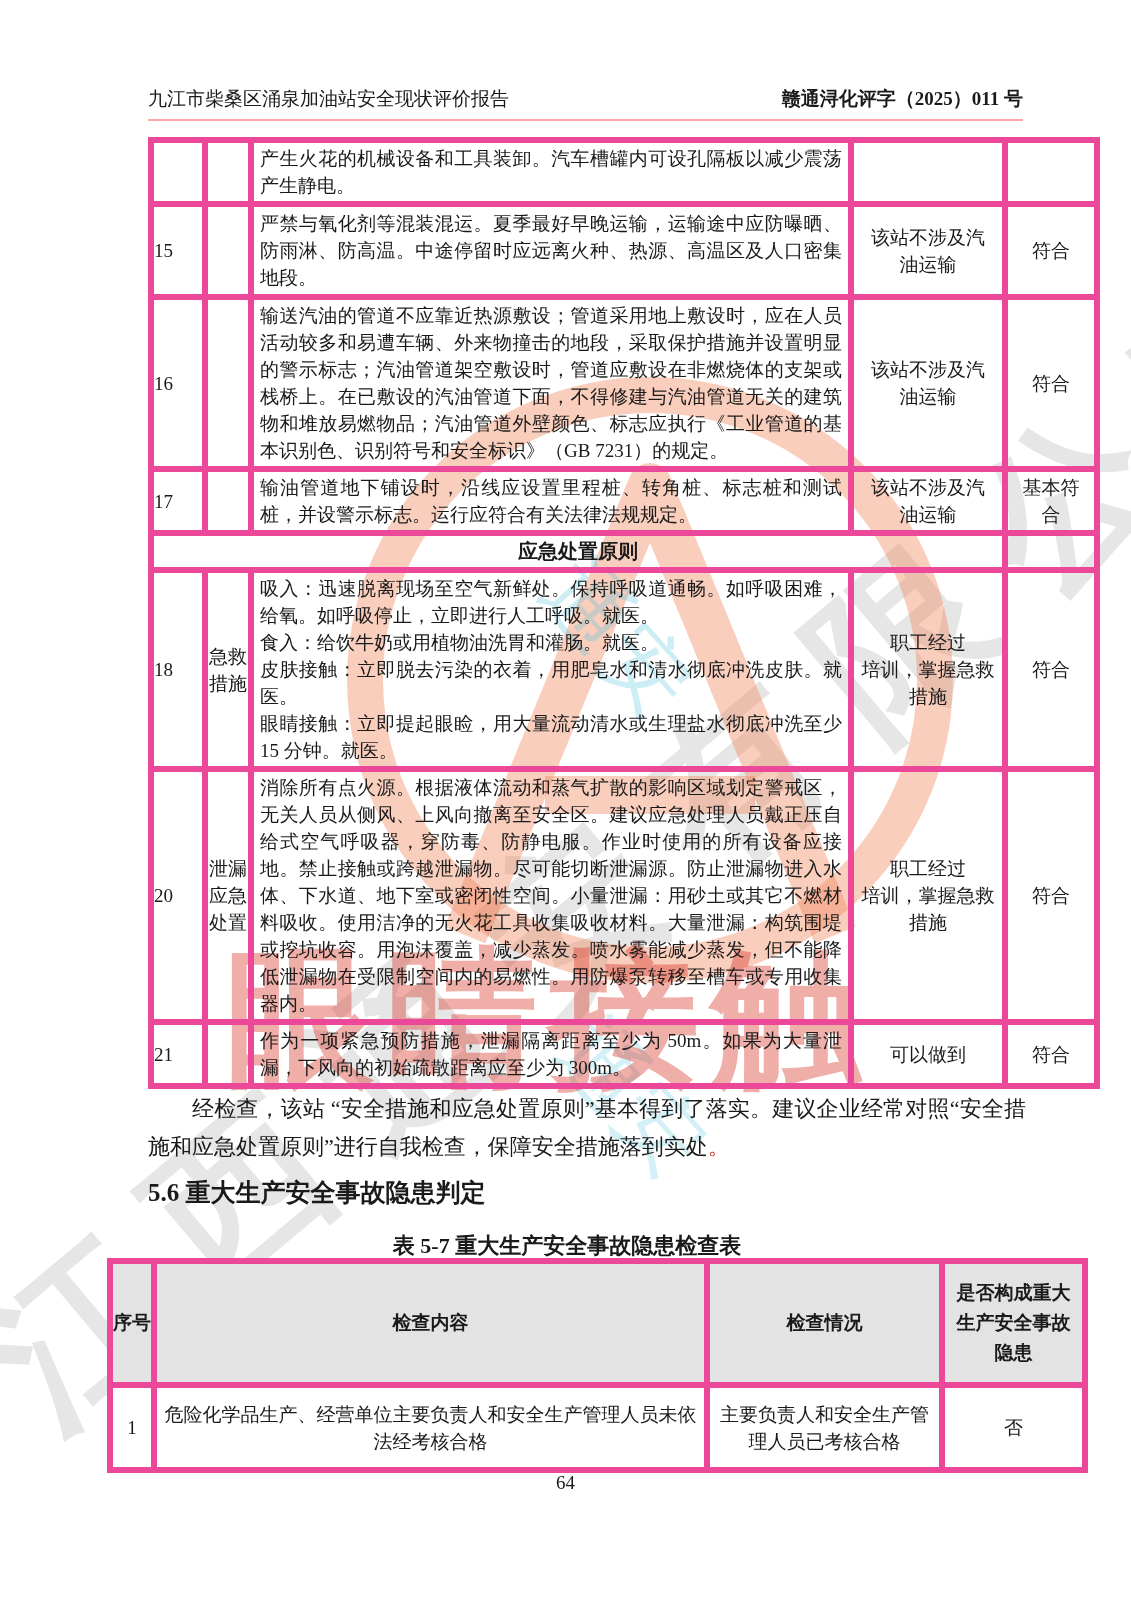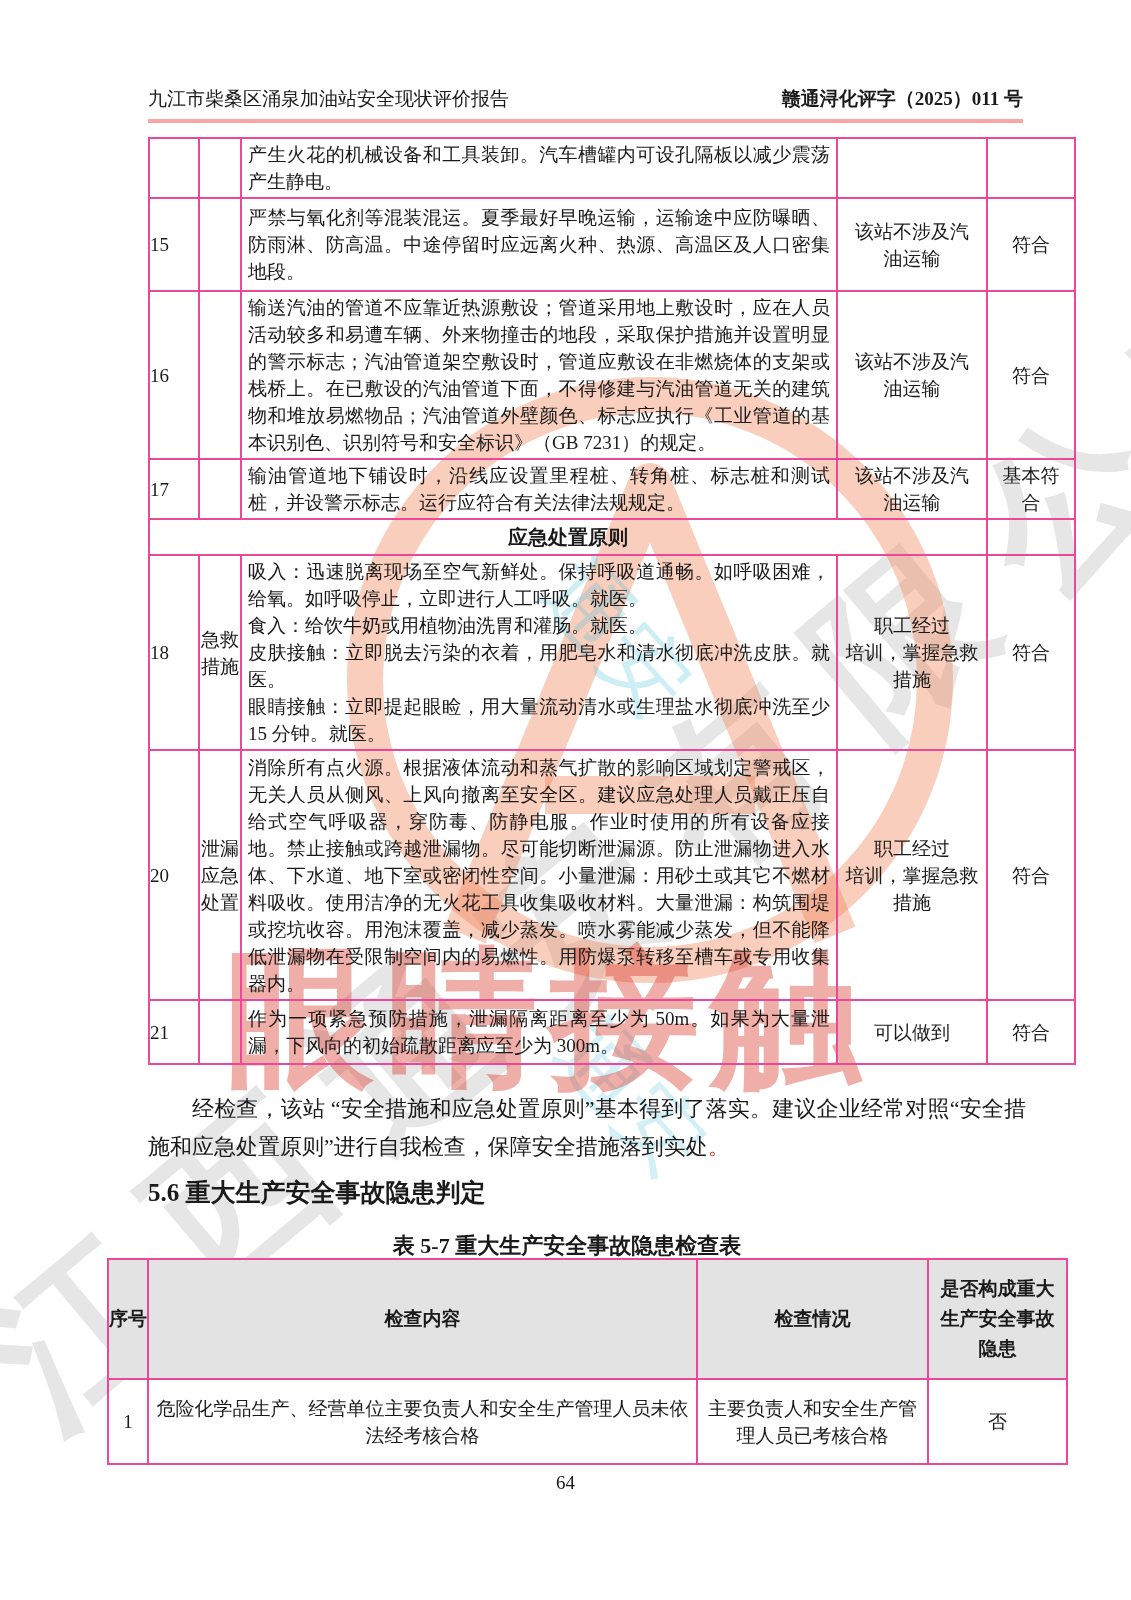--- a/index.html
+++ b/index.html
@@ -30,26 +30,26 @@
   .wm-cyan2{left:545px;top:1040px;transform:rotate(48deg);
     font-size:86px;color:rgba(80,195,220,0.25);white-space:nowrap;}
   .wm-seal{left:340px;top:370px;width:620px;height:620px;}
 
   
   .content{position:relative;z-index:1;}
   .doc-header{
     position:absolute;left:148px;top:86px;width:875px;
     display:flex;justify-content:space-between;align-items:flex-end;
     font-size:19px;
-    border-bottom:4px solid #fca5a5;padding-bottom:7px;
+    border-bottom:2px solid #fca5a5;padding-bottom:7px;
   }
   .doc-header .hdr-right{font-weight:bold;}
 
   table{border-collapse:collapse;table-layout:fixed;}
-  td{border:2px solid #ec4899;font-size:19px;line-height:27px;
+  td{border:6px solid #ec4899;font-size:19px;line-height:27px;
      overflow:hidden;vertical-align:middle;}
 
   
   .t1{position:absolute;left:148px;top:137px;width:875px;}
   .t1 .c-num{width:48px;font-weight:normal;padding:0;}
   .t1 .c-cat{width:40px;text-align:center;padding:0;line-height:27px;}
   .t1 .c-content{width:582px;padding:2px 6px;text-align:justify;
       white-space:pre-line;vertical-align:middle;}
   .t1 .c-status{width:142px;text-align:center;padding:0 3px;white-space:pre-line;}
   .t1 .c-result{width:66px;text-align:center;padding:0 10px;}

